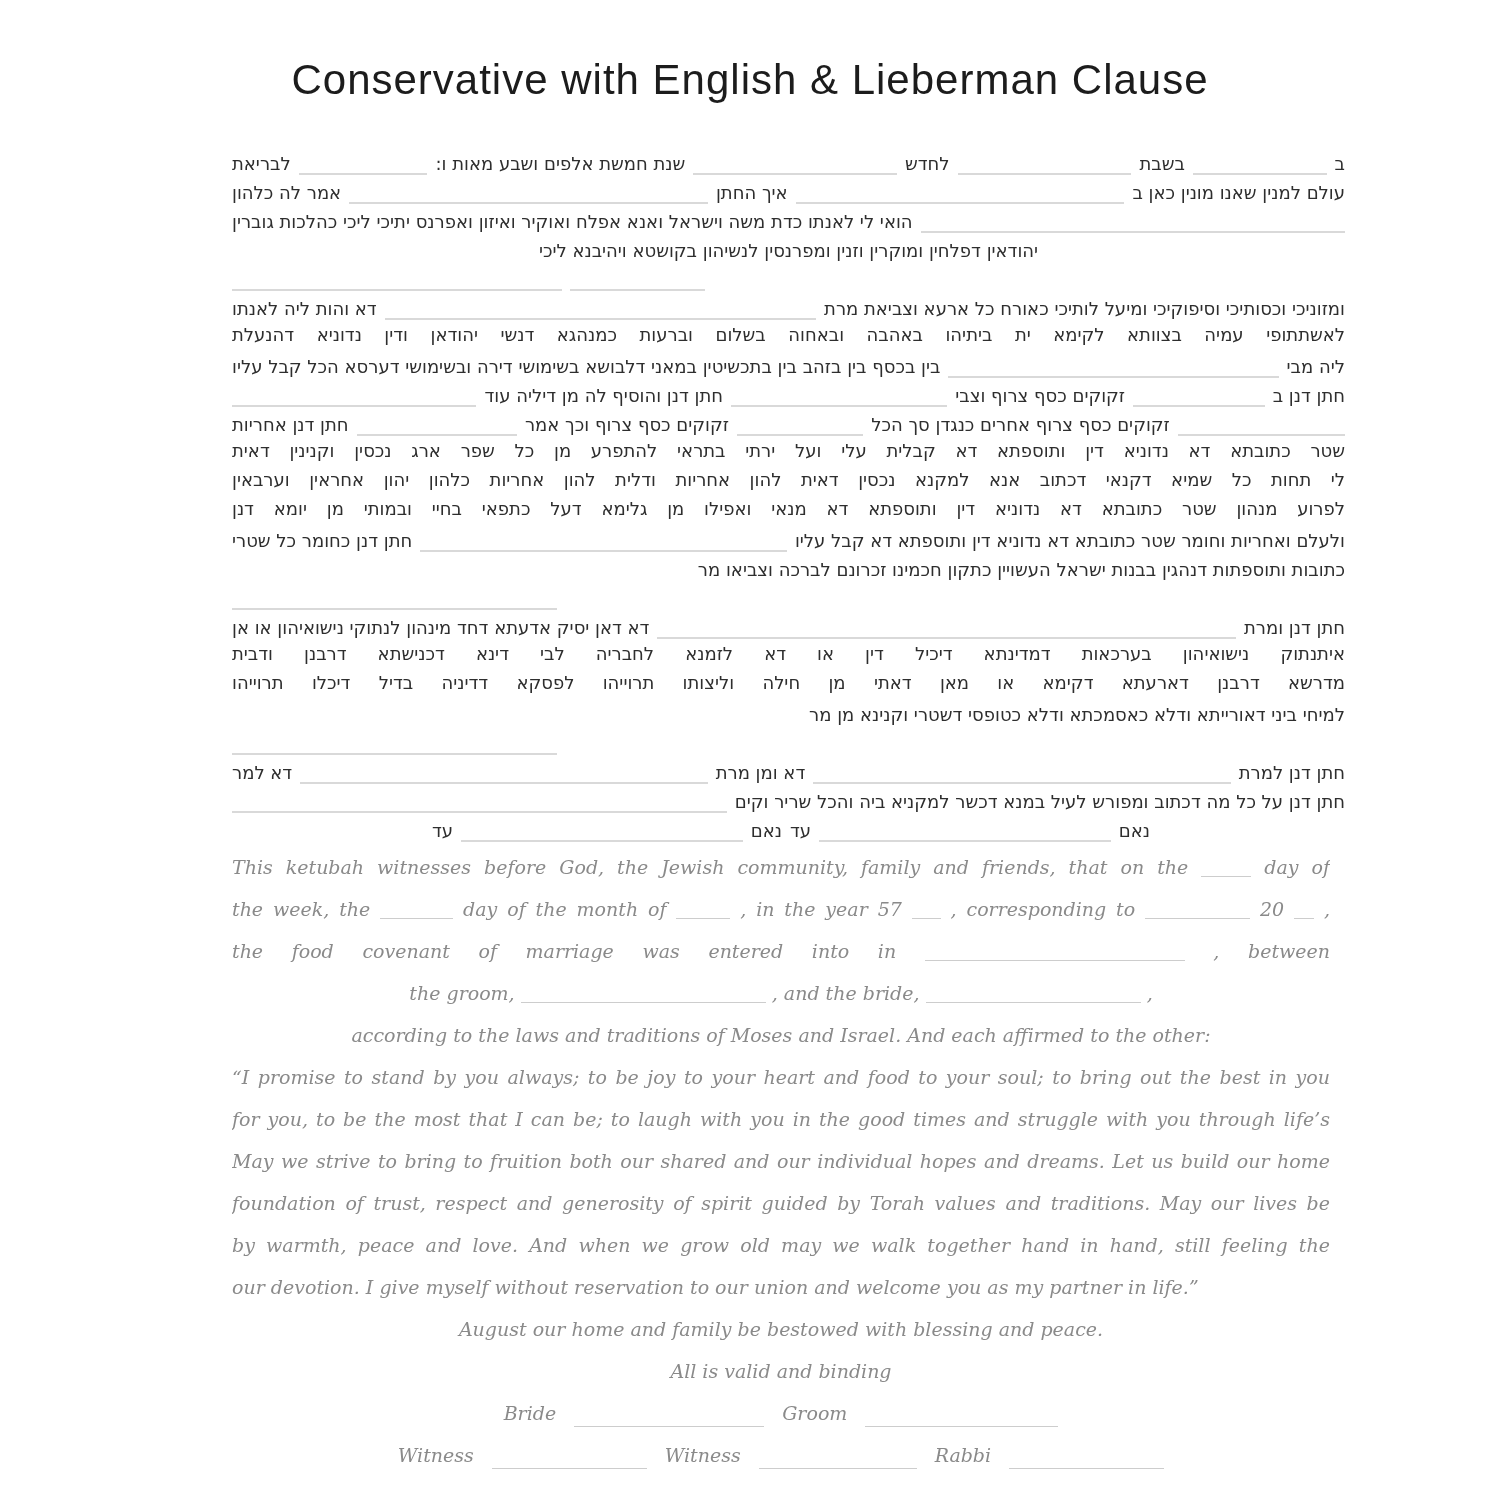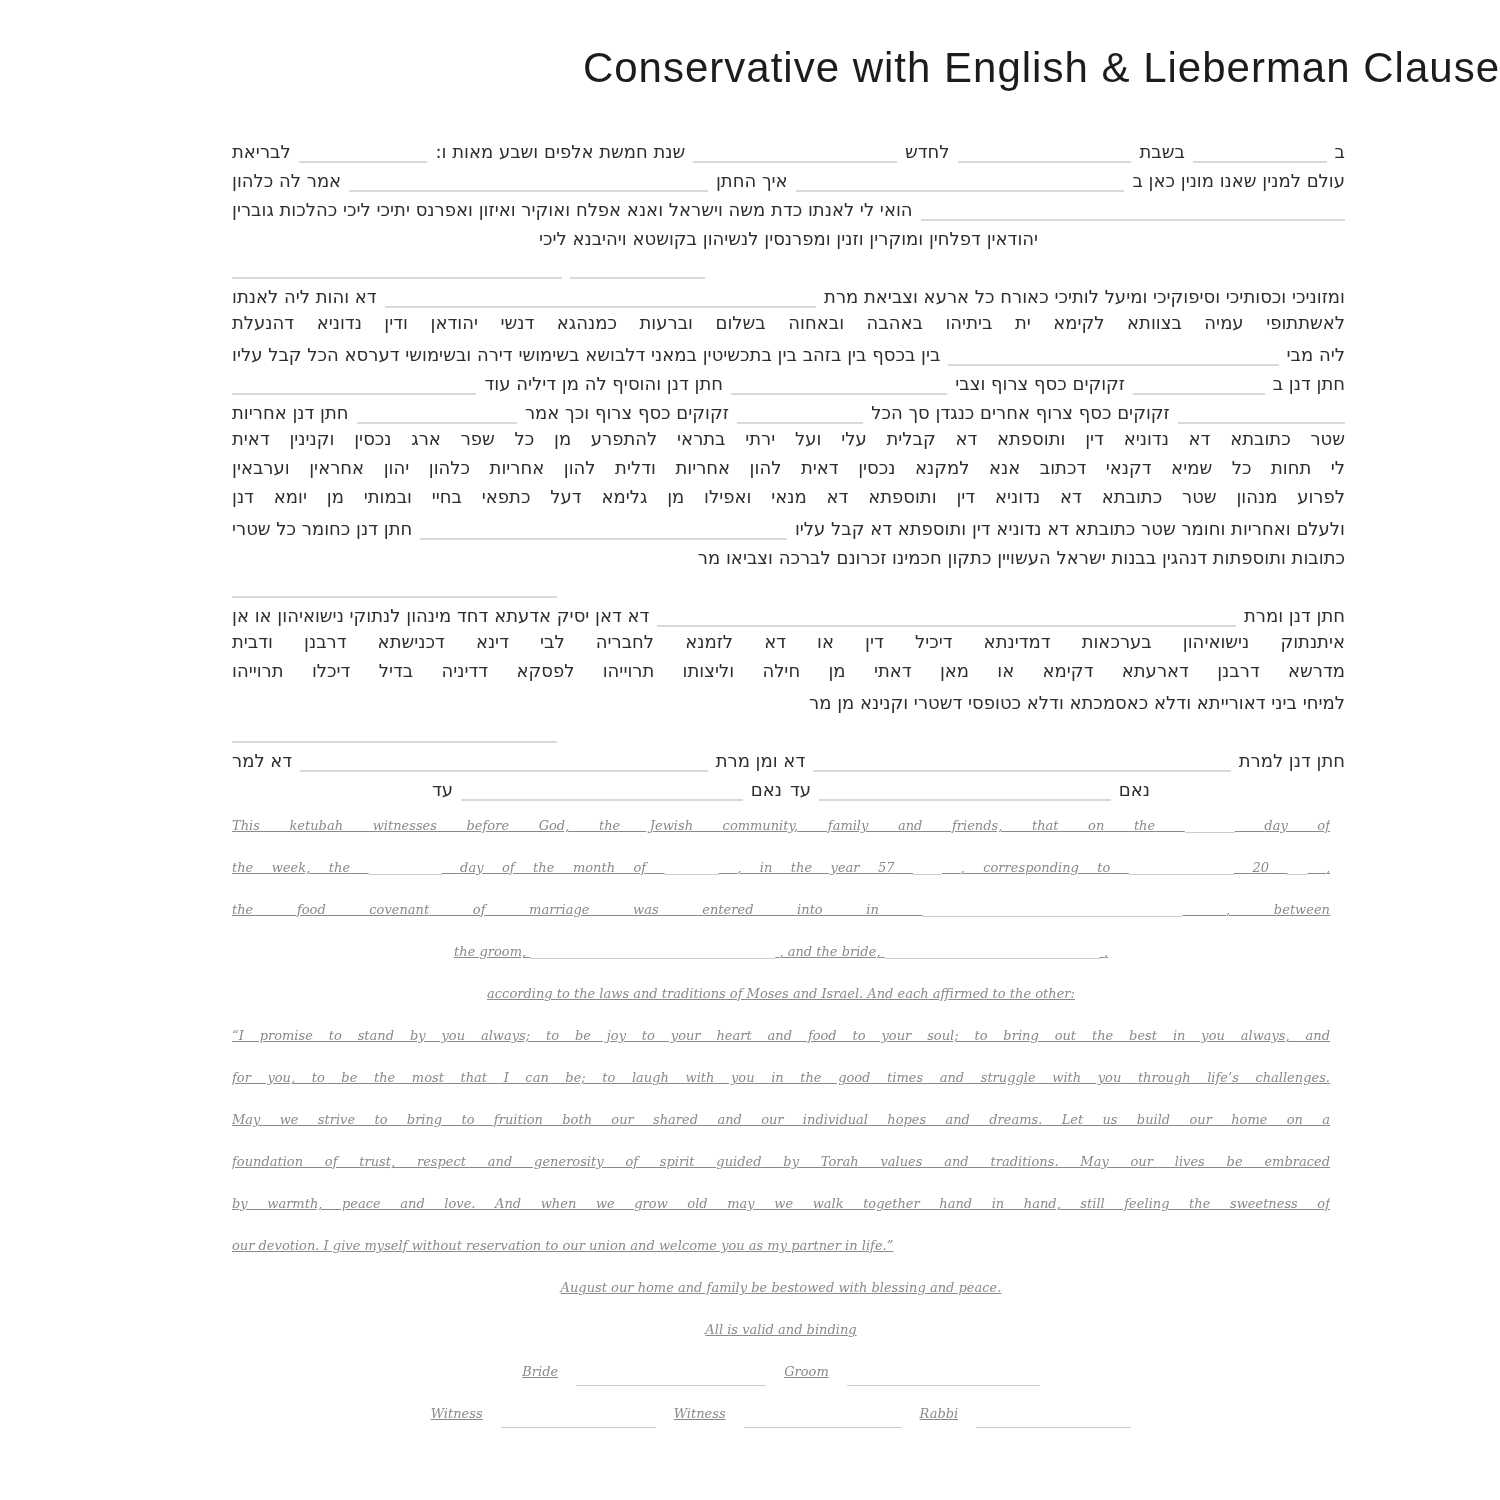--- a/index.html
+++ b/index.html
@@ -1,32 +1,32 @@
 <!DOCTYPE html>
 <html><head>
 <meta charset="utf-8">
 <style>
   html,body{margin:0;padding:0;background:#ffffff;}
   .page{position:relative;width:1500px;height:1500px;background:#fff;overflow:hidden;
         font-family:"DejaVu Sans",sans-serif;}
-  .title{padding-top:44px;text-align:right;font-family:"Liberation Sans",sans-serif;
+  .title{padding-top:56px;text-align:center;font-family:"Liberation Sans",sans-serif;
          font-size:42px;line-height:48px;letter-spacing:1px;font-weight:400;}
   
   .hebrew{margin:44px 155px 0 232px;font-family:"DejaVu Sans",sans-serif;font-size:18px;}
   .h-row{display:flex;direction:rtl;align-items:flex-end;gap:8px;height:29px;
          line-height:26px;white-space:nowrap;}
   .h-row.center{justify-content:center;}
   .h-row.right{justify-content:flex-start;}
   .h-row.left{justify-content:flex-end;}
   .h-fill{display:block;text-align:justify;text-align-last:justify;white-space:normal;}
   .h-t{flex:0 0 auto;white-space:nowrap;}
   .h-b{height:16px;border-bottom:2px solid var(--blank,#d6d6d6);margin-bottom:2px;}
   
   .english{margin:2px 170px 0 232px;font-family:"DejaVu Serif",serif;font-style:italic;
-           font-size:13px;text-decoration:underline;}
+           font-size:19px;}
   .e-line{height:42px;line-height:42px;overflow:hidden;}
   .e-line.justify{text-align:justify;text-align-last:justify;}
   .e-line.center{text-align:center;}
   .e-line.left{text-align:left;}
   .e-line.flex-center{display:flex;justify-content:center;align-items:flex-end;gap:18px;
                       overflow:visible;}
   .e-b{display:inline-block;height:1em;border-bottom:1.6px solid var(--eblank,#cfcfcf);
        vertical-align:-3px;}
   .e-line.flex-center .e-t{flex:0 0 auto;white-space:nowrap;}
   .e-line.flex-center .e-b{margin-bottom:7px;}
@@ -120,20 +120,24 @@
       <div class="h-row left">
         <span class="h-b" style="flex: 0 0 325px;"></span>
       </div>
       <div class="h-row justify">
         <span class="h-t">חתן דנן למרת</span>
         <span class="h-b" style="flex: 1 1 310px; min-width: 60px;"></span>
         <span class="h-t">דא ומן מרת</span>
         <span class="h-b" style="flex: 1 1 300px; min-width: 60px;"></span>
         <span class="h-t">דא למר</span>
       </div>
+      <div class="h-row justify">
+        <span class="h-t">חתן דנן על כל מה דכתוב ומפורש לעיל במנא דכשר למקניא ביה והכל שריר וקים</span>
+        <span class="h-b" style="flex: 1 1 270px; min-width: 60px;"></span>
+      </div>
       <div class="h-row justify" style="padding-right: 195px; padding-left: 200px;">
         <span class="h-t">נאם</span>
         <span class="h-b" style="flex: 1 1 265px; min-width: 60px;"></span>
         <span class="h-t">עד</span>
         <span class="h-t">נאם</span>
         <span class="h-b" style="flex: 1 1 255px; min-width: 60px;"></span>
         <span class="h-t">עד</span>
       </div>
     </div>
   <div class="english" id="english-block" style="color: rgb(138, 138, 138);">

